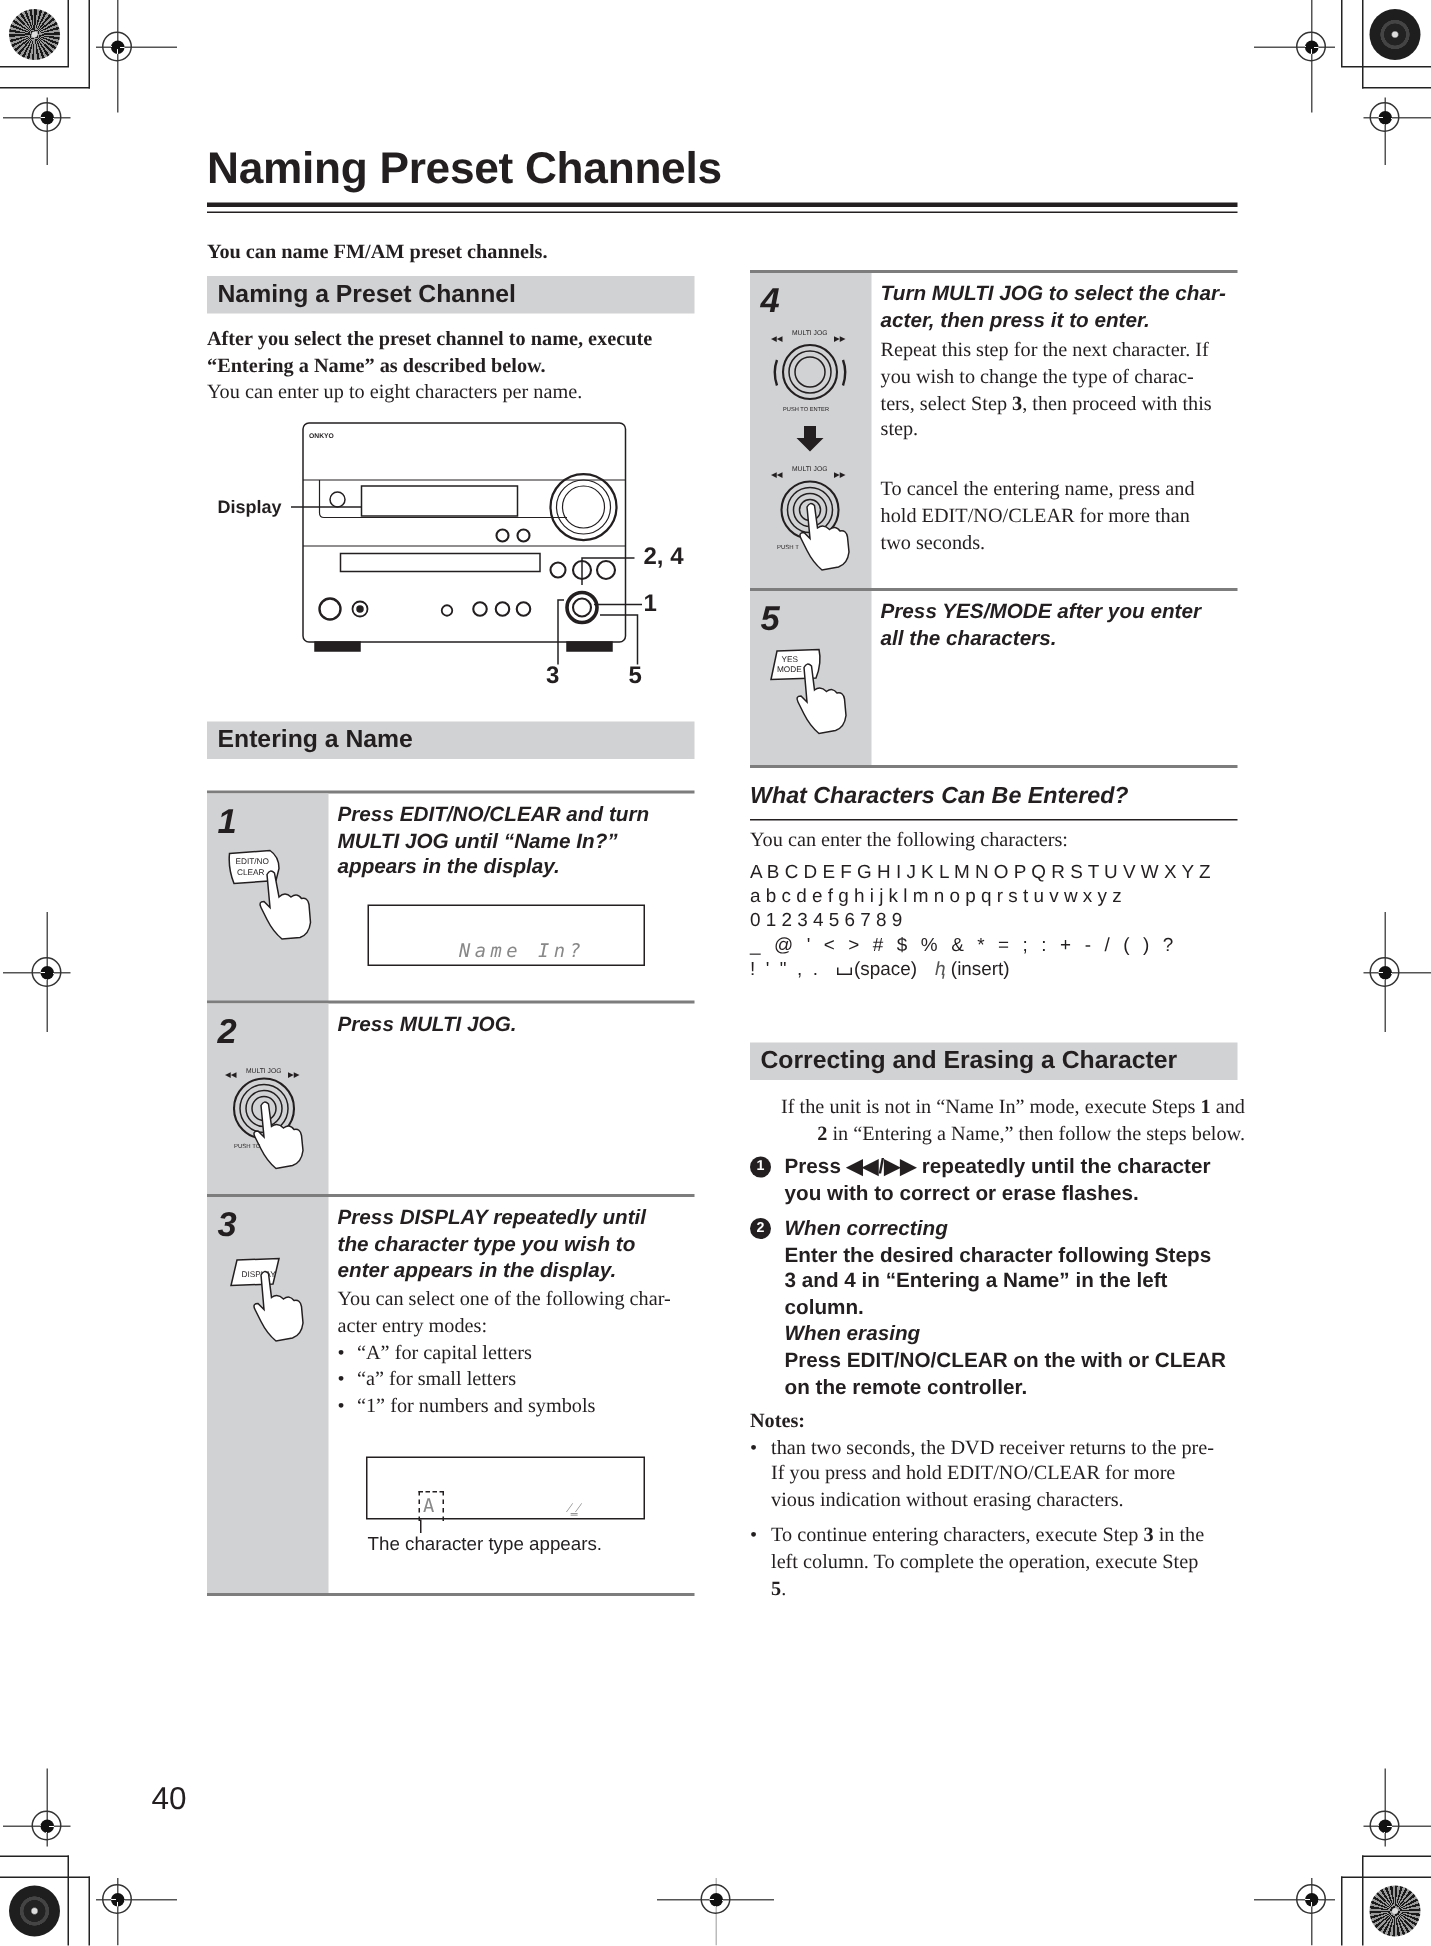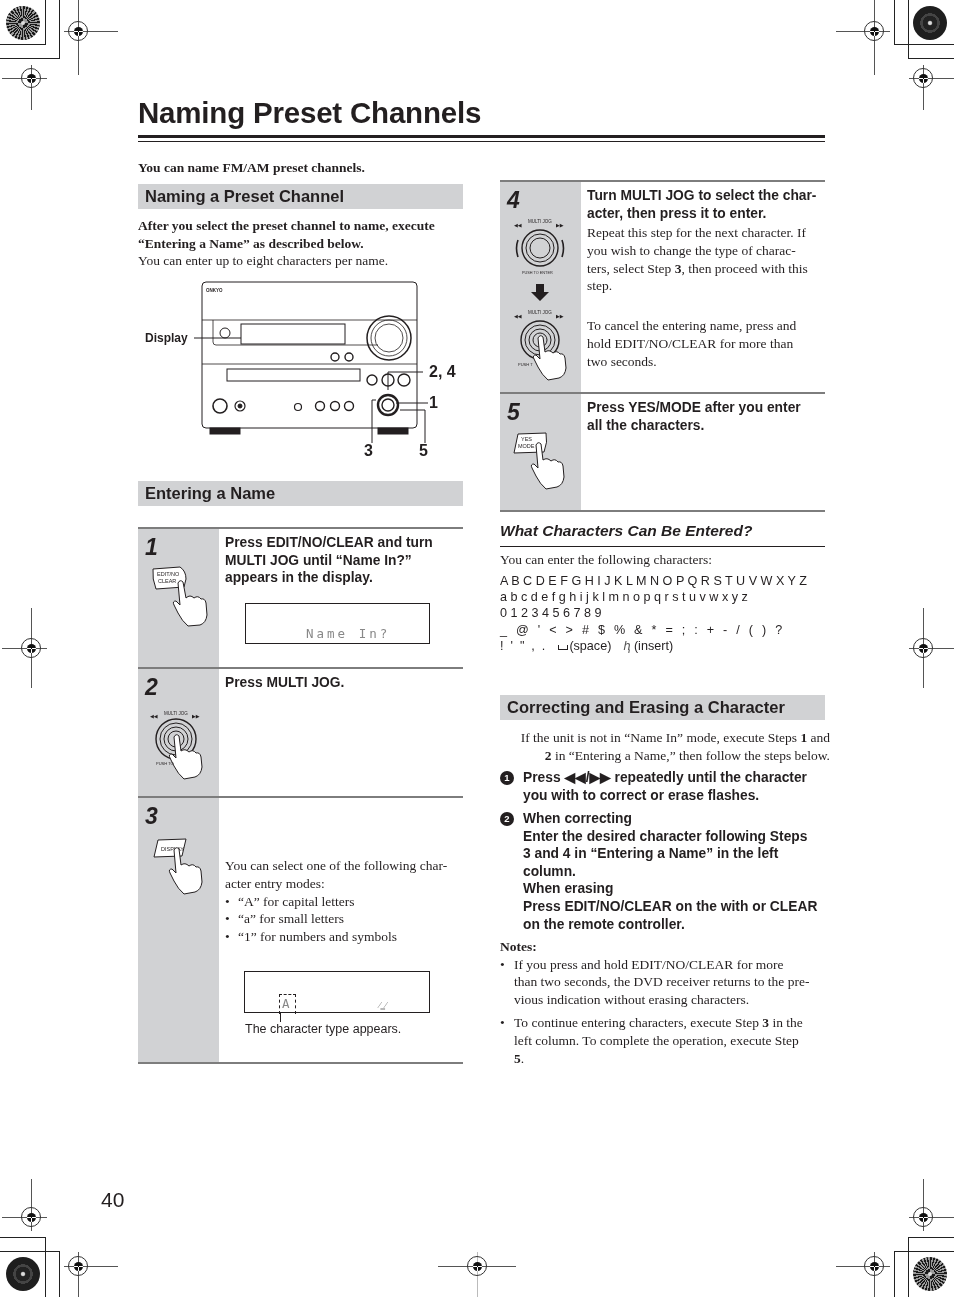--- a/index.html
+++ b/index.html
@@ -33,40 +33,40 @@
 
     .sec-head { position: absolute; background: #d1d2d4; font-family: "Liberation Sans", sans-serif; font-weight: bold; font-size: 16.5px; padding: 2px 7px; height: 25px; line-height: 21px; color: #231f20; }
 
     .para { position: absolute; font-size: 13.5px; line-height: 17.6px; }
 
     
     .step { position: absolute; border-top: 2px solid #7d7d7d; }
     .step.last { border-bottom: 2px solid #7d7d7d; }
     .step .gcol { position: absolute; left: 0; top: 0; bottom: 0; width: 81px; background: #d1d2d4; }
     .step .num { position: absolute; left: 7px; top: 5px; font-family: "Liberation Sans", sans-serif; font-weight: bold; font-style: italic; font-size: 23px; color: #231f20; }
-    .step .head { position: absolute; left: 87px; font-family: "Liberation Sans", sans-serif; font-weight: bold; font-size: 13.8px; line-height: 17.6px; }
+    .step .head { position: absolute; left: 87px; font-family: "Liberation Sans", sans-serif; font-weight: bold; font-size: 13.8px; line-height: 17.6px; font-style: italic; }
     .step .body { position: absolute; left: 87px; font-size: 13.5px; line-height: 17.8px; }
     .step .body ul { list-style: none; }
     .step .body li { padding-left: 13px; position: relative; }
     .step .body li::before { content: "•"; position: absolute; left: 0; }
 
     .lcd { position: absolute; border: 1px solid #231f20; background: #fff; }
-    .lcd-text { position: absolute; font-family: "DejaVu Sans Mono", monospace; font-size: 12.5px; color: #888; letter-spacing: 3px; }
+    .lcd-text { position: absolute; font-family: "DejaVu Sans Mono", monospace; font-style: italic; font-size: 12.5px; color: #888; letter-spacing: 3px; }
 
     .chars { position: absolute; font-family: "Liberation Sans", sans-serif; font-size: 12.6px; line-height: 16.2px; }
 
     .sub-head { position: absolute; font-family: "Liberation Sans", sans-serif; font-weight: bold; font-style: italic; font-size: 15.5px; }
     .sub-rule { position: absolute; height: 1px; background: #231f20; }
 
     .circled { display: inline-block; width: 14px; height: 14px; border-radius: 50%; background: #231f20; color: #fff; font-size: 9.5px; line-height: 14px; text-align: center; font-weight: bold; font-family: "Liberation Sans", sans-serif; font-style: normal; }
 
     .corr-item { position: absolute; font-family: "Liberation Sans", sans-serif; font-weight: bold; font-size: 13.8px; line-height: 17.6px; }
     .corr-item .marker { position: absolute; left: 0; top: 2px; }
     .corr-item .txt { position: absolute; left: 23px; }
-    .it { }
+    .it { font-style: italic; }
 
     .notes { position: absolute; font-size: 13.5px; line-height: 17.6px; }
     .notes li { list-style: none; padding-left: 14px; position: relative; margin-bottom: 6px; }
     .notes li::before { content: "•"; position: absolute; left: 0; }
 
     .page-num { left: 101px; top: 1188px; font-family: "Liberation Sans", sans-serif; font-size: 21px; color: #231f20; }
 
     
     .callout { position: absolute; font-family: "Liberation Sans", sans-serif; font-weight: bold; font-size: 16px; }
     .display-label { position: absolute; font-family: "Liberation Sans", sans-serif; font-weight: bold; font-size: 12px; }
@@ -260,20 +260,25 @@
 </div>
 
 <div class="step last" style="left:138px; top:796px; width:325px; height:268px;">
   <div class="gcol"></div>
   <div class="num">3</div>
   <svg class="abs" style="left:14px; top:38px;" width="60" height="62" viewBox="0 0 60 62">
     <path d="M6 4 L34 3 L30 20 L2 21 Z" fill="#fff" stroke="#231f20"></path>
     <text x="9" y="15" font-family="Liberation Sans, sans-serif" font-size="5.5" fill="#231f20">DISPLAY</text>
     <path d="M22 14 Q24 10 27 13 L29 29 Q33 26 37 30 Q41 27 44 31 Q48 30 49 35 L50 46 Q49 54 43 56 L32 58 Q26 53 22 45 L18 37 Q16 33 20 33 L24 37 Z" fill="#fff" stroke="#231f20"></path>
   </svg>
+  <div class="head" style="top:5px;">
+    <div>Press DISPLAY repeatedly until</div>
+    <div>the character type you wish to</div>
+    <div>enter appears in the display.</div>
+  </div>
   <div class="body" style="top:59px; width:240px;">
     <div>You can select one of the following char-</div>
     <div>acter entry modes:</div>
     <ul>
       <li>“A” for capital letters</li>
       <li>“a” for small letters</li>
       <li>“1” for numbers and symbols</li>
     </ul>
   </div>
   <div class="lcd" style="left:106px; top:173px; width:186px; height:42px;">
@@ -382,22 +387,22 @@
     <div class="it">When erasing</div>
     <div>Press EDIT/NO/CLEAR on the with or CLEAR</div>
     <div>on the remote controller.</div>
   </div>
 </div>
 
 <div class="notes" style="left:500px; top:938px; width:330px;">
   <div class="bold">Notes:</div>
   <ul>
     <li>
+      <div>than two seconds, the DVD receiver returns to the pre-</div>
       <div>If you press and hold EDIT/NO/CLEAR for more</div>
-      <div>than two seconds, the DVD receiver returns to the pre-</div>
       <div>vious indication without erasing characters.</div>
     </li>
     <li>
       <div><span>To continue entering characters, execute Step </span><b>3</b><span> in the</span></div>
       <div>left column. To complete the operation, execute Step</div>
       <div><b>5</b><span>.</span></div>
     </li>
   </ul>
 </div>
 

